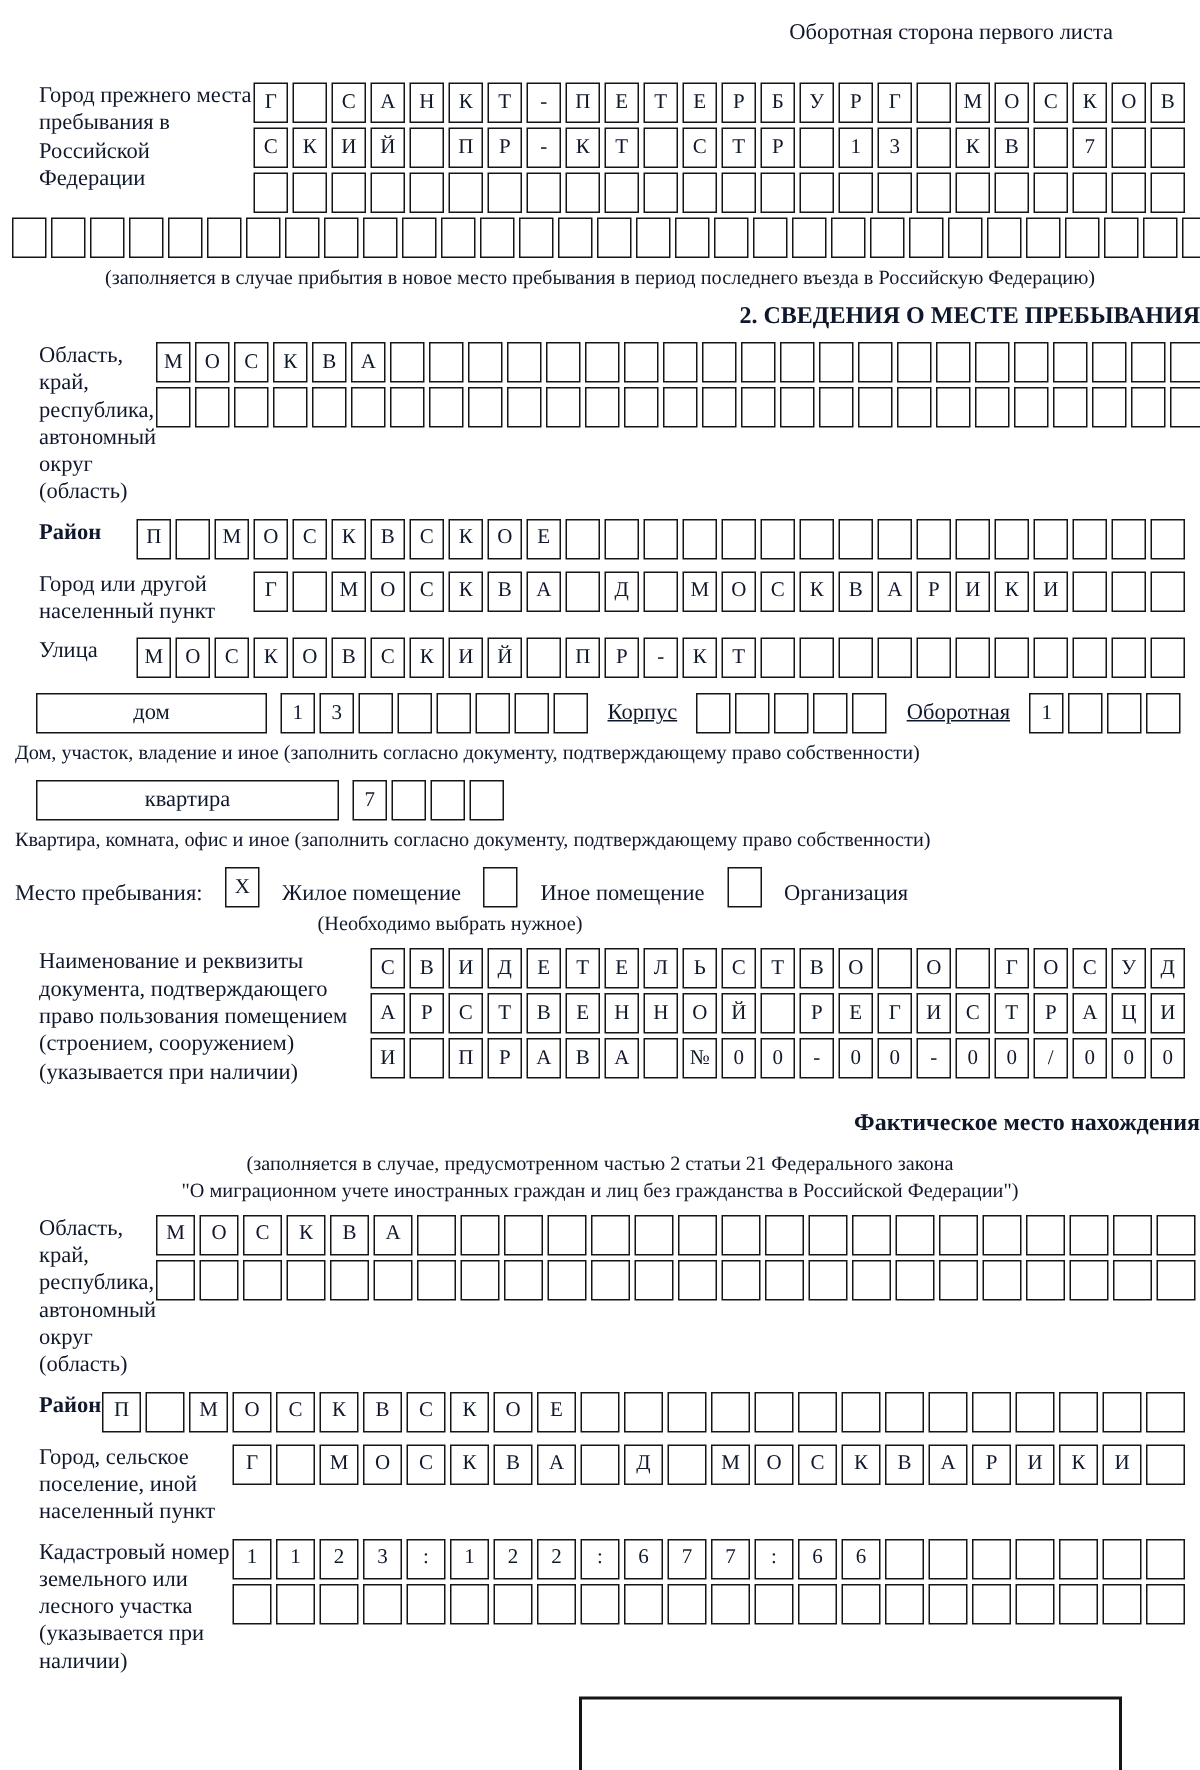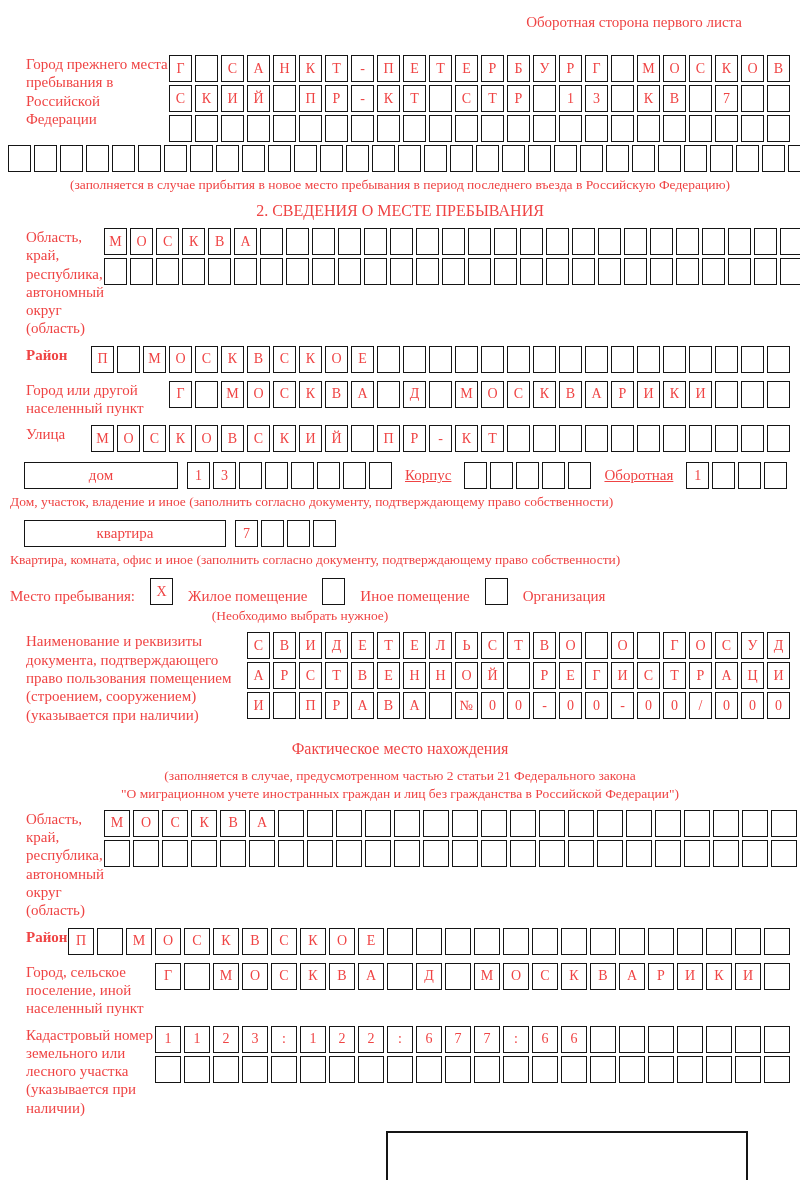--- a/index.html
+++ b/index.html
@@ -1,37 +1,37 @@
 <!DOCTYPE html>
 <html><head>
 <meta charset="utf-8">
 <style>
   html,body { margin:0; padding:0; background:#fff; }
   .page {
     position:relative; width:800px; height:1180px; background:#fff;
-    font-family:"Liberation Serif", serif; color:#ef4444; overflow:hidden;
+    font-family:"Liberation Serif", serif; color:#0f172a; overflow:hidden;
   }
   .top-note { padding:14px 58px 0 0; text-align:right; font-size:15px; }
 
   .lbl { font-size:15px; line-height:1.22; }
   .flexrow { display:flex; align-items:flex-start; }
   .cellcol { margin-left:auto; display:flex; flex-direction:column; gap:3px; align-items:flex-end; }
   .cells { display:flex; gap:3px; }
   .cell {
     width:21px; height:25px; border:1.8px solid #151515; box-sizing:content-box;
     display:flex; align-items:center; justify-content:center;
     font-size:14px; line-height:1; background:#fff; flex:none;
   }
   .wide .cell, .cell.wide { width:24px; }
 
   .prev-block { margin:24px 10px 0 26px; }
   .prev-block .lbl { width:150px; }
   .fullrow { margin:3px 0 0 8px; }
   .note-c { margin-top:5px; text-align:center; font-size:13.5px; }
-  .h-title { margin-top:9px; text-align:center; font-size:16px; font-weight:normal; }
+  .h-title { margin-top:9px; text-align:right; font-size:16px; font-weight:bold; }
 
   .blk { margin:8px 10px 0 26px; }
   .lbl-oblast { width:112px; }
   .lbl-raion  { width:70px;font-weight:bold; }
   .lbl-gorod  { width:165px; }
   .lbl-ulitsa { width:70px; }
   .lbl-doc    { width:238px; }
   .lbl-oblast2 { width:140px; }
   .lbl-gorod2 { width:195px; }
   .lbl-kadastr { width:170px; }

